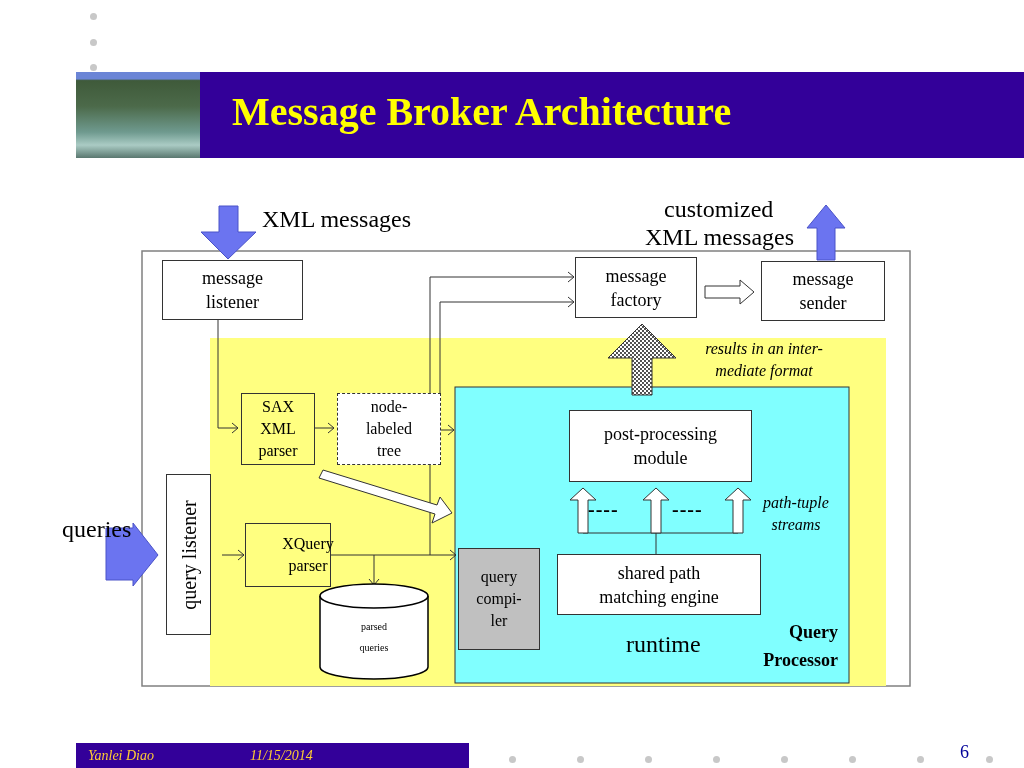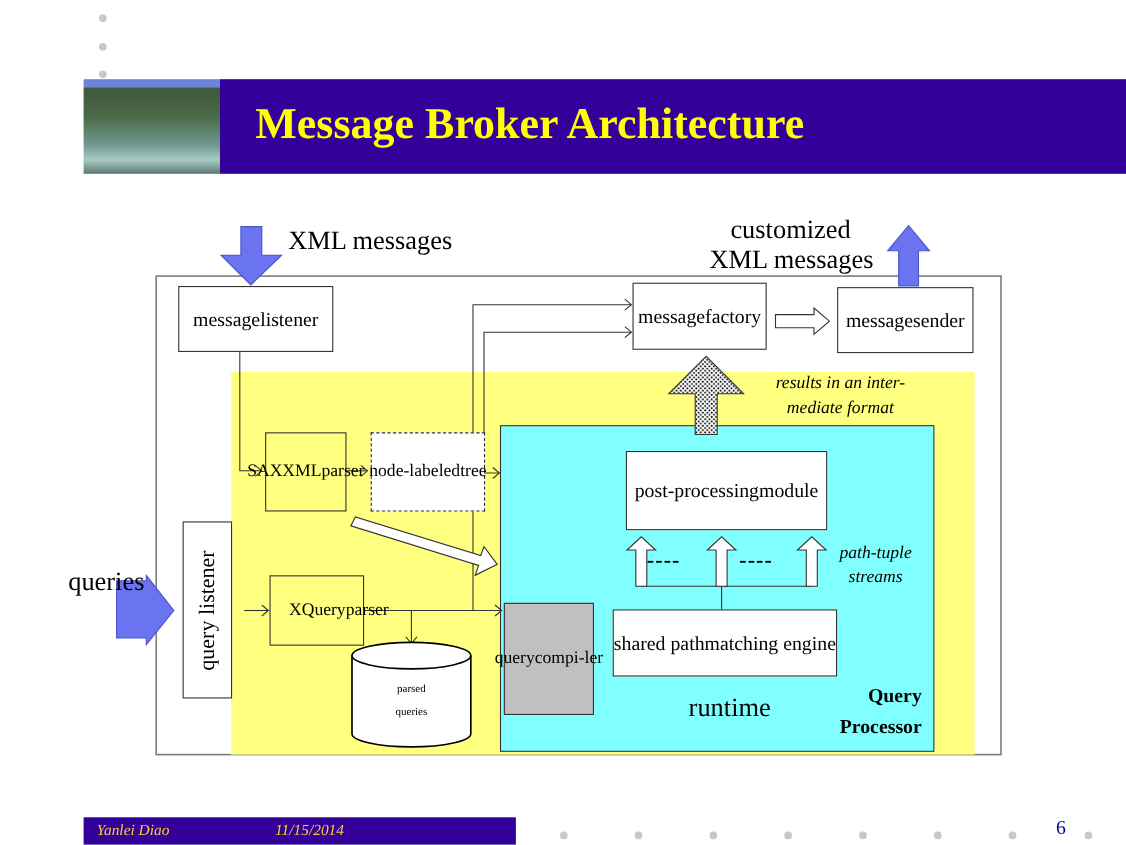--- a/index.html
+++ b/index.html
@@ -2,21 +2,21 @@
 <html><head>
 <meta charset="utf-8">
 <style>
   html,body{margin:0;padding:0;}
   body{width:1024px;height:768px;position:relative;background:#ffffff;overflow:hidden;font-family:"Liberation Serif",serif;color:#000;}
   .abs{position:absolute;}
   .dot{position:absolute;width:7px;height:7px;border-radius:50%;background:#c8c8c8;}
   .titlebar{left:200px;top:72px;width:824px;height:86px;background:#330099;}
   .title{left:232px;top:88px;font-size:40px;font-weight:bold;color:#ffff00;white-space:nowrap;}
   .photo{left:76px;top:72px;width:124px;height:86px;overflow:hidden;background:linear-gradient(180deg,#6b85d6 0%,#6b85d6 8%,#3f5a3a 10%,#4c6a4a 40%,#6f9a8f 70%,#aacbc4 85%,#5a7870 100%);}
-  .box{position:absolute;border:1px solid #333;background:#fff;text-align:center;font-size:18px;line-height:24px;box-sizing:border-box;display:flex;justify-content:center;align-items:center;}
+  .box{position:absolute;border:1px solid #333;background:#fff;text-align:center;font-size:18px;line-height:24px;box-sizing:border-box;display:flex;flex-direction:column;justify-content:center;align-items:center;}
   .lbl{position:absolute;font-size:24px;white-space:nowrap;}
   .ital{font-style:italic;font-size:16px;line-height:22px;text-align:center;}
   .footer{left:76px;top:743px;width:393px;height:25px;background:#330099;}
   .foot-txt{position:absolute;top:748px;font-size:14px;font-style:italic;color:#ffcc33;}
   svg{position:absolute;left:0;top:0;}
 </style>
 </head>
 <body>
 
 <div class="dot" style="left:90px;top:13px;"></div>

